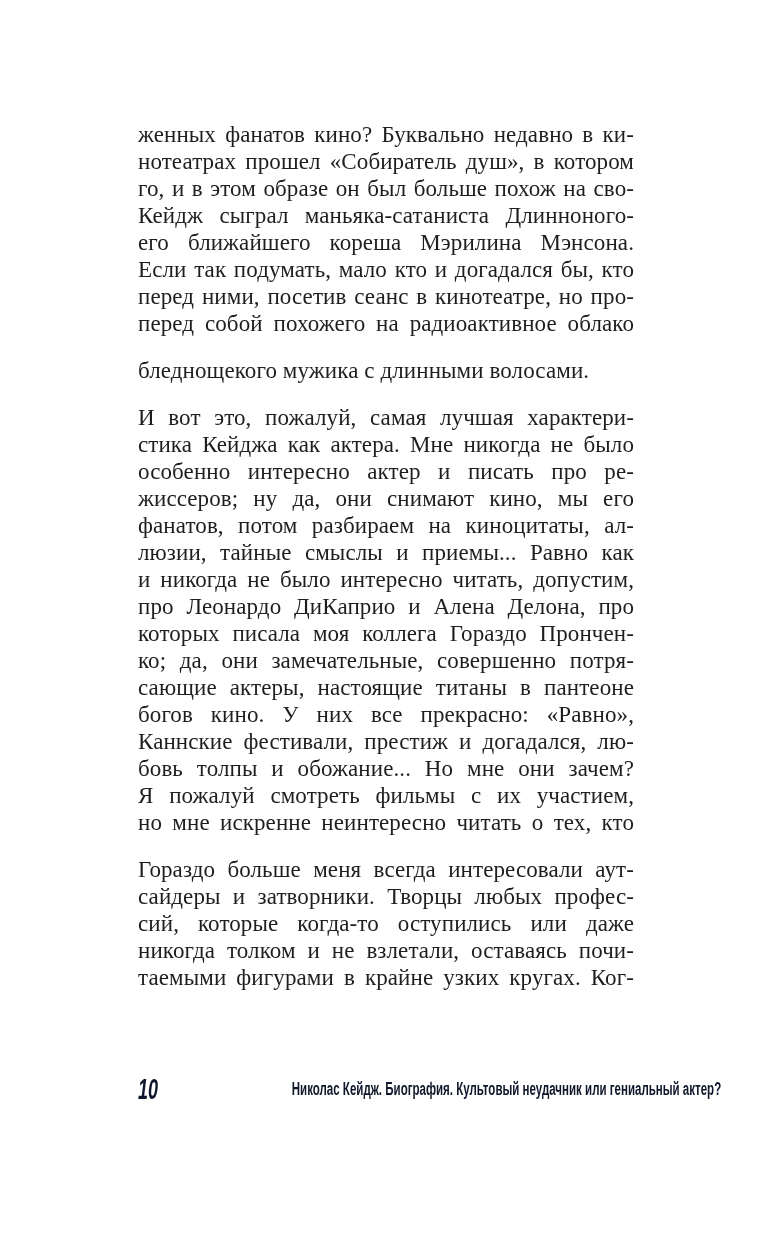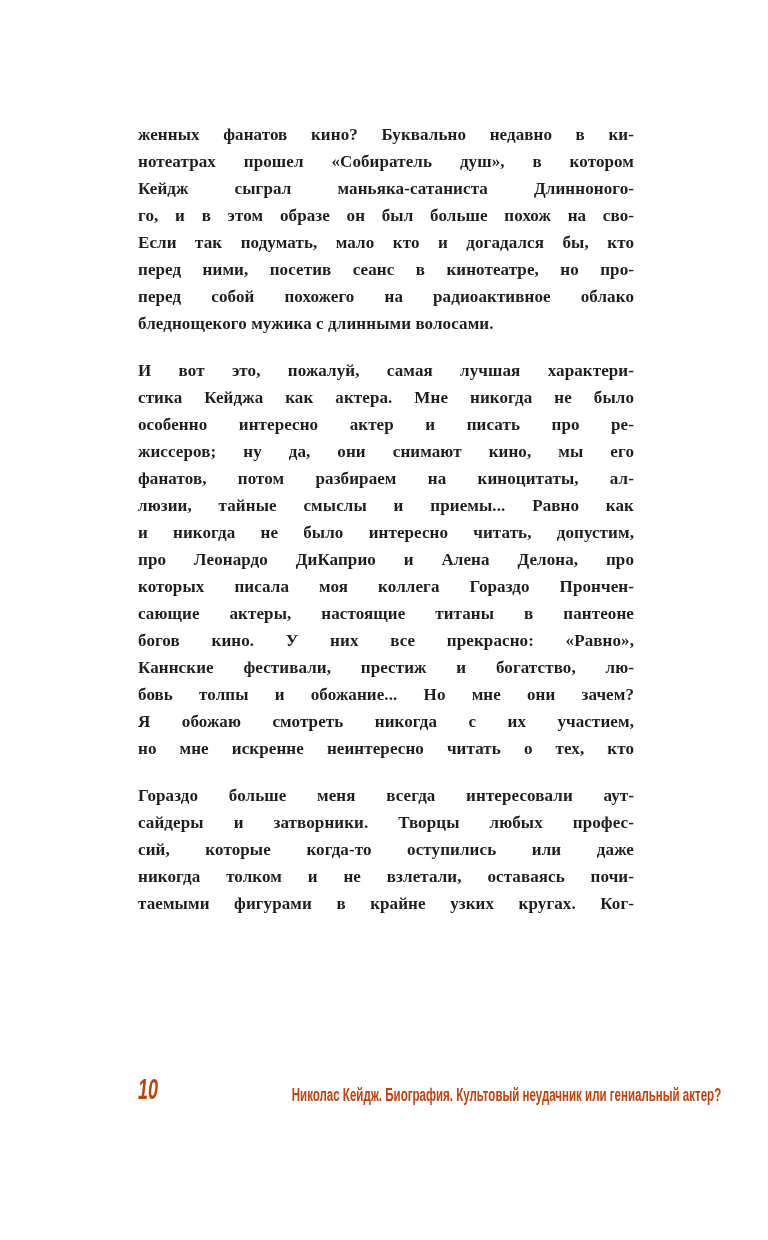--- a/index.html
+++ b/index.html
@@ -26,38 +26,38 @@
     width: 496px;
     color: #1e1e1e;
   }
   .paragraph {
     margin: 0 0 20px 0;
   }
   .paragraph:last-child {
     margin-bottom: 16px;
   }
   .line {
-    font-size: 17px;
+    font-size: 23px;
     line-height: 27px;
     text-align: justify;
     text-align-last: justify;
     letter-spacing: 0.1px;
-    font-weight: bold;
   }
   .line.last-left {
     text-align-last: left;
+    margin-top: 20px;
   }
   .footer {
     position: absolute;
     left: 138px;
     top: 1072px;
     width: 520px;
     display: flex;
-    align-items: flex-end;
-    color: #c2410c;
+    align-items: center;
+    color: #0f172a;
   }
   .page-number {
     width: 62px;
     font-family: "Liberation Sans", sans-serif;
     font-weight: 700;
     font-style: italic;
     font-size: 30px;
     line-height: 34px;
   }
   .page-number .scale {
@@ -82,42 +82,44 @@
 </style>
 </head>
 <body>
 
 <div class="book-page">
 
   <main class="text-block">
     <div class="paragraph">
         <div class="line">женных фанатов кино? Буквально недавно в ки-</div>
         <div class="line">нотеатрах прошел «Собиратель душ», в котором</div>
+        <div class="line">го, и в этом образе он был больше похож на сво-</div>
         <div class="line">Кейдж сыграл маньяка-сатаниста Длинноного-</div>
-        <div class="line">го, и в этом образе он был больше похож на сво-</div>
+        <div class="line">его ближайшего кореша Мэрилина Мэнсона.</div>
         <div class="line">Если так подумать, мало кто и догадался бы, кто</div>
         <div class="line">перед ними, посетив сеанс в кинотеатре, но про-</div>
         <div class="line">перед собой похожего на радиоактивное облако</div>
         <div class="line last-left">бледнощекого мужика с длинными волосами.</div>
       </div>
     <div class="paragraph">
         <div class="line">И вот это, пожалуй, самая лучшая характери-</div>
         <div class="line">стика Кейджа как актера. Мне никогда не было</div>
         <div class="line">особенно интересно актер и писать про ре-</div>
         <div class="line">жиссеров; ну да, они снимают кино, мы его</div>
         <div class="line">фанатов, потом разбираем на киноцитаты, ал-</div>
         <div class="line">люзии, тайные смыслы и приемы... Равно как</div>
         <div class="line">и никогда не было интересно читать, допустим,</div>
         <div class="line">про Леонардо ДиКаприо и Алена Делона, про</div>
         <div class="line">которых писала моя коллега Гораздо Прончен-</div>
+        <div class="line">ко; да, они замечательные, совершенно потря-</div>
         <div class="line">сающие актеры, настоящие титаны в пантеоне</div>
         <div class="line">богов кино. У них все прекрасно: «Равно»,</div>
-        <div class="line">Каннские фестивали, престиж и богатство, лю-</div>
+        <div class="line">Каннские фестивали, престиж и догадался, лю-</div>
         <div class="line">бовь толпы и обожание... Но мне они зачем?</div>
-        <div class="line">Я обожаю смотреть никогда с их участием,</div>
+        <div class="line">Я пожалуй смотреть фильмы с их участием,</div>
         <div class="line">но мне искренне неинтересно читать о тех, кто</div>
       </div>
     <div class="paragraph">
         <div class="line">Гораздо больше меня всегда интересовали аут-</div>
         <div class="line">сайдеры и затворники. Творцы любых профес-</div>
         <div class="line">сий, которые когда-то оступились или даже</div>
         <div class="line">никогда толком и не взлетали, оставаясь почи-</div>
         <div class="line">таемыми фигурами в крайне узких кругах. Ког-</div>
       </div>
   </main>

